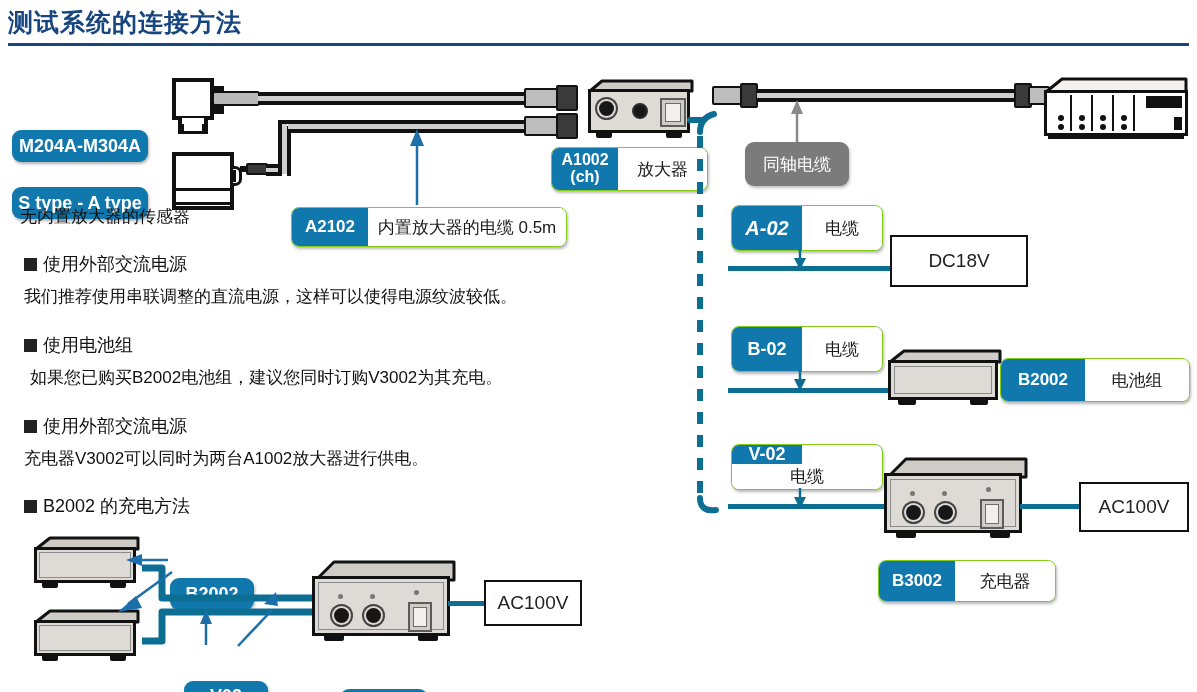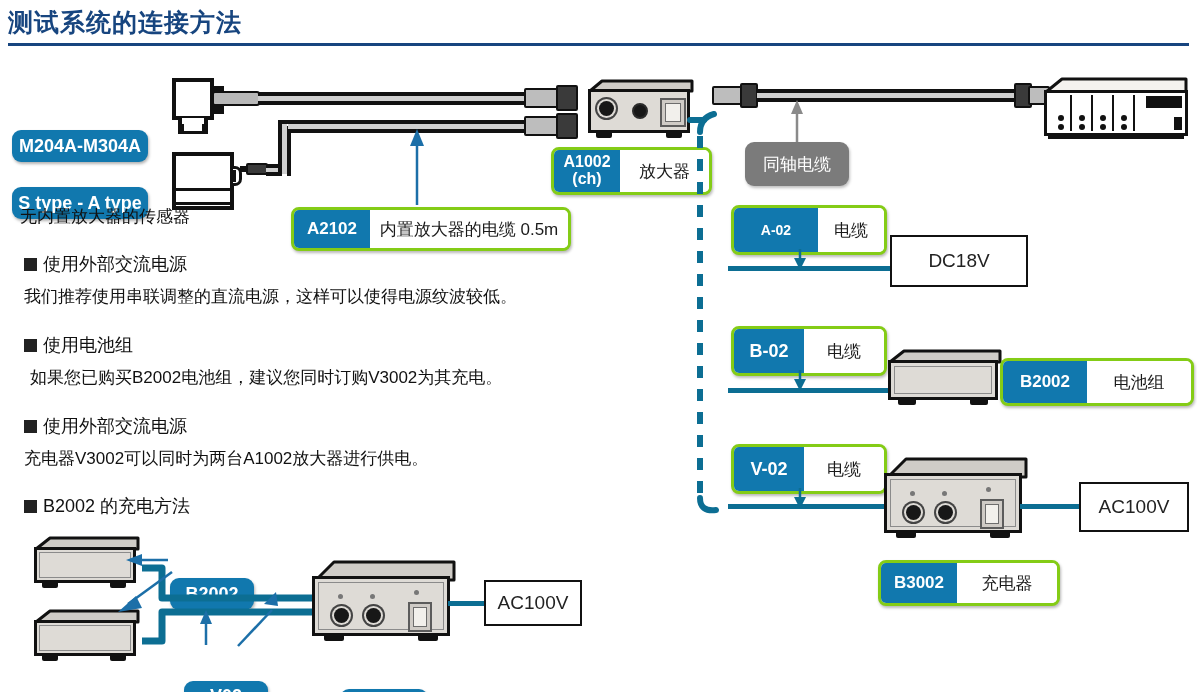--- a/index.html
+++ b/index.html
@@ -12,21 +12,21 @@
   #title-rule{left:8px;top:43px;width:1181px;height:3px;background:#17457f;}
 
   
   .pill{display:flex;align-items:center;justify-content:center;
         background:#1178AE;color:#fff;font-weight:700;border-radius:9px;
         box-shadow:1px 2px 3px rgba(0,0,0,.30);text-align:center;line-height:1.05;margin-top:34px;}
 
   
   .tag{display:flex;align-items:stretch;border-radius:8px;overflow:hidden;
        box-shadow:1px 2px 3px rgba(0,0,0,.28);background:#fff;
-       border:3px solid #84cc16;}
+       border:1px solid #84cc16;}
   .tag .code{background:#1178AE;color:#fff;font-weight:700;display:flex;
              align-items:center;justify-content:center;line-height:1.05;text-align:center;}
   .tag .desc{color:#1a1a1a;display:flex;align-items:center;justify-content:center;
              background:#fff;white-space:nowrap;}
 
   
   .gray-badge{display:flex;align-items:center;justify-content:center;background:#7b7b7b;
               color:#ffffff;border-radius:9px;box-shadow:1px 2px 3px rgba(0,0,0,.25);
               font-size:17px;}
 
@@ -167,21 +167,21 @@
   <div class="dot" style="left:56px;top:39px;width:6px;height:6px;background:#111;"></div>
   <div class="dot" style="left:77px;top:39px;width:6px;height:6px;background:#111;"></div>
   <div class="dot" style="left:14px;top:48px;width:6px;height:6px;background:#111;"></div>
   <div class="dot" style="left:35px;top:48px;width:6px;height:6px;background:#111;"></div>
   <div class="dot" style="left:56px;top:48px;width:6px;height:6px;background:#111;"></div>
   <div class="dot" style="left:77px;top:48px;width:6px;height:6px;background:#111;"></div>
   <div style="position:absolute;left:4px;top:59px;width:136px;height:4px;background:#111;"></div>
 </div>
 
 <div class="abs tag" style="left:731px;top:205px;width:150px;height:44px;">
-  <div class="code" style="width:84px;font-size:14px;">A-02</div>
+  <div class="code" style="width:70px;font-size:20px;font-style:italic;">A-02</div>
   <div class="desc" style="flex:1;font-size:17px;">电缆</div>
 </div>
 <div class="wireH" style="left:728px;top:266px;width:176px;"></div>
 <div class="abs vbox" style="left:890px;top:235px;width:134px;height:48px;">DC18V</div>
 
 <div class="abs tag" style="left:731px;top:326px;width:150px;height:44px;">
   <div class="code" style="width:70px;font-size:18px;">B-02</div>
   <div class="desc" style="flex:1;font-size:17px;">电缆</div>
 </div>
 <div class="wireH" style="left:728px;top:388px;width:170px;"></div>
@@ -194,21 +194,21 @@
   <div class="inner" style="left:8px;top:18px;width:98px;height:28px;"></div>
   <div class="foot" style="left:12px;top:52px;width:18px;"></div>
   <div class="foot" style="left:84px;top:52px;width:18px;"></div>
 </div>
 
 <div class="abs tag" style="left:1000px;top:358px;width:188px;height:42px;">
   <div class="code" style="width:84px;font-size:17px;">B2002</div>
   <div class="desc" style="flex:1;font-size:17px;">电池组</div>
 </div>
 
-<div class="abs tag" style="left:731px;top:444px;width:150px;height:44px;">
+<div class="abs tag" style="left:731px;top:444px;width:150px;height:44px;flex-direction:column;">
   <div class="code" style="width:70px;font-size:18px;">V-02</div>
   <div class="desc" style="flex:1;font-size:17px;">电缆</div>
 </div>
 <div class="wireH" style="left:728px;top:504px;width:160px;"></div>
 
 <div class="dev" style="left:882px;top:455px;width:148px;height:90px;">
   <svg width="148" height="90" style="position:absolute;left:0;top:0;">
     <polygon points="6,22 24,4 144,4 144,22" fill="#cfccc7" stroke="#111" stroke-width="3" stroke-linejoin="round"></polygon>
   </svg>
   <div class="face" style="left:2px;top:18px;width:138px;height:60px;"></div>

